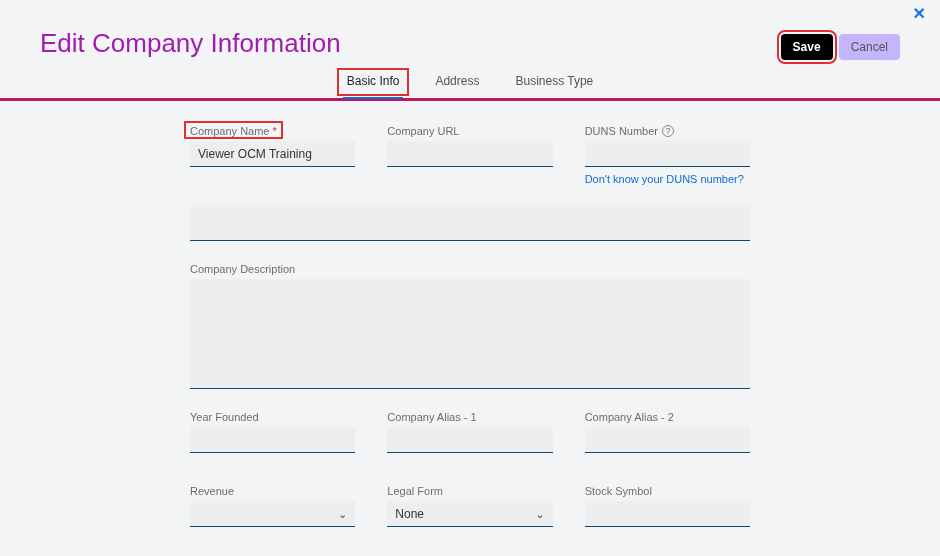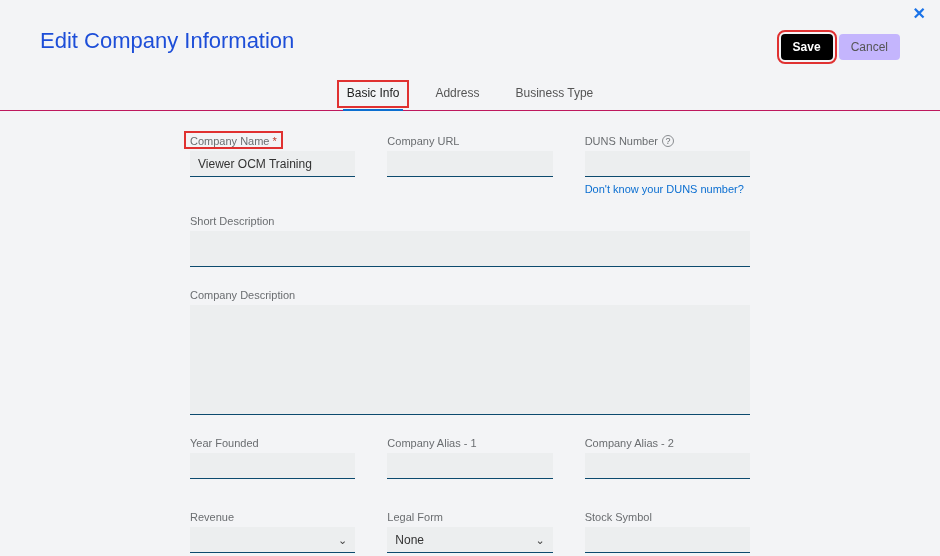--- a/index.html
+++ b/index.html
@@ -21,23 +21,23 @@
     font-size: 16px;
     cursor: pointer;
     font-weight: bold;
   }
   .header-row {
     display: flex;
     align-items: flex-start;
     padding: 28px 40px 0 40px;
   }
   .page-title {
-    font-size: 22px;
+    font-size: 26px;
     font-weight: 400;
-    color: #1d4ed8;
+    color: #a21caf;
     flex: 1;
   }
   .actions {
     display: flex;
     gap: 6px;
     margin-top: 6px;
   }
   .btn {
     font-size: 12px;
     padding: 6px 12px;
@@ -53,22 +53,22 @@
     outline-offset: 2px;
   }
   .btn-secondary {
     background: #c4b5fd;
     color: #555;
   }
   .tabs {
     display: flex;
     justify-content: center;
     gap: 28px;
-    margin-top: 18px;
-    border-bottom: 1px solid #be185d;
+    margin-top: 6px;
+    border-bottom: 3px solid #be185d;
     padding-bottom: 0;
   }
   .tab {
     font-size: 12px;
     color: #555;
     padding: 8px 4px 10px 4px;
     cursor: pointer;
     position: relative;
   }
   .tab.active {
@@ -220,21 +220,20 @@
           <span>DUNS Number</span>
           <span class="help-icon">?</span>
         </div>
         <input class="field-input" value="" style="">
         <a class="link-text">Don't know your DUNS number?</a>
       </div>
     </div>
 
     <div class="row1">
       <div>
-        <div class="field-label">Short Description</div>
         <textarea class="field-input textarea-short" style=""></textarea>
       </div>
     </div>
 
     <div class="row1">
       <div>
         <div class="field-label">Company Description</div>
         <textarea class="field-input textarea-long" style=""></textarea>
       </div>
     </div>

